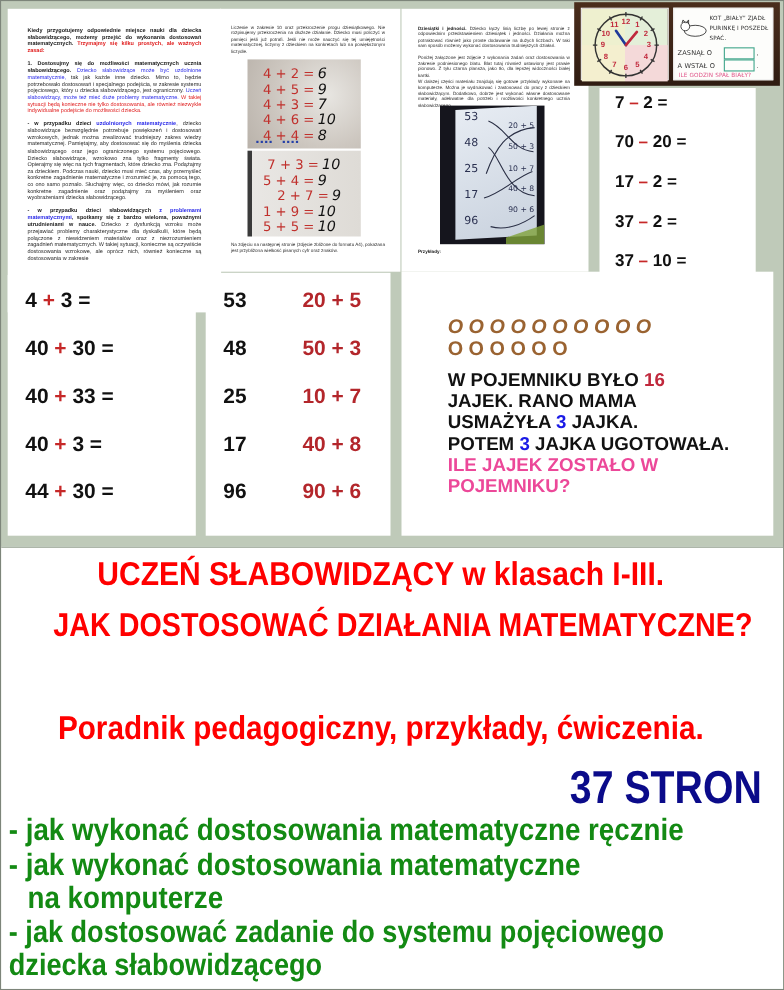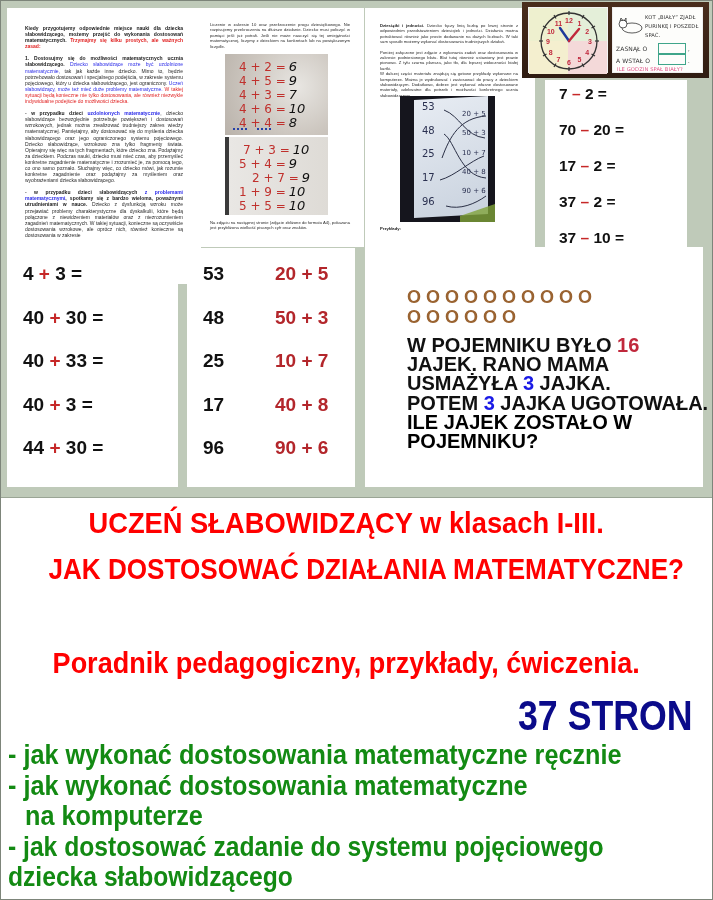--- a/index.html
+++ b/index.html
@@ -28,24 +28,24 @@
       linear-gradient(90deg,#eef0cf 0 50%,#e4efd9 50% 100%);border:1px solid #f3f3f3}
     .clock-card .lower{position:absolute;left:0;top:33px;width:100%;height:33px;background:linear-gradient(90deg,#f4efcf 0 50%,#f4d9d9 50% 100%)}
     .cn{position:absolute;transform:translate(-50%,-50%);font-size:7px;font-weight:bold;color:#c0283c;font-family:"Liberation Sans",sans-serif}
     .story-card{position:absolute;left:90px;top:5px;width:91px;height:66px;background:#fdfdfb;border:1px solid #eee}
     .hw{position:absolute;font-family:"DejaVu Sans",sans-serif;font-size:5.2px;color:#333;white-space:nowrap;letter-spacing:.1px}
     .ansbox{position:absolute;width:28px;height:11px;border:1.5px solid #3fa58a}
     .eq{position:absolute;font-weight:bold;color:#111;white-space:nowrap}
     .opr{color:#c62828}
     .mred{color:#b3262b}
     .circles{position:absolute;font-weight:bold;color:#9a6331;font-size:18px;line-height:20px;white-space:nowrap}
-    .wp{position:absolute;font-weight:bold;font-size:20px;line-height:19.2px;color:#111;white-space:nowrap}
+    .wp{position:absolute;font-weight:bold;font-size:17px;line-height:19.2px;color:#111;white-space:nowrap}
     .n16{color:#c0283c}
     .n3{color:#1a1ae6}
-    .q{color:#000000}
+    .q{color:#ec4899}
     .bottom{position:absolute;left:0;top:496px;width:711px;height:402px;background:#fff;border-top:1px solid #9aa595}
     .hl{position:absolute;left:0;width:690px;text-align:center;line-height:1;white-space:nowrap}
     .hl-left{position:absolute;line-height:1;white-space:nowrap}
     .sx{display:inline-block;font-weight:bold;transform-origin:center}
     .sxl{display:inline-block;font-weight:bold;transform-origin:left center}
   </style>
 </head>
 <body>
 
 <div id="root">
@@ -205,21 +205,21 @@
     <div class="eq mred" style="left:88px;top:4px;font-size:19px;line-height:43.5px;">
       <div>20 + 5</div>
       <div>50 + 3</div>
       <div>10 + 7</div>
       <div>40 + 8</div>
       <div>90 + 6</div>
     </div>
   </div>
 
   <div class="panel" style="left:364px;top:246px;width:338px;height:240px;">
-    <div class="circles" style="left:42px;top:40px;">O O O O O O O O O O</div>
+    <div class="circles" style="left:42px;top:40px;font-style:italic;">O O O O O O O O O O</div>
     <div class="circles" style="left:42px;top:60px;">O O O O O O</div>
     <div class="wp" style="left:42px;top:89px;">
       <div><span>W POJEMNIKU BYŁO </span><span class="n16">16</span></div>
       <div>JAJEK. RANO MAMA</div>
       <div><span>USMAŻYŁA </span><span class="n3">3</span><span> JAJKA.</span></div>
       <div><span>POTEM </span><span class="n3">3</span><span> JAJKA UGOTOWAŁA.</span></div>
       <div class="q">ILE JAJEK ZOSTAŁO W</div>
       <div class="q">POJEMNIKU?</div>
     </div>
   </div>

